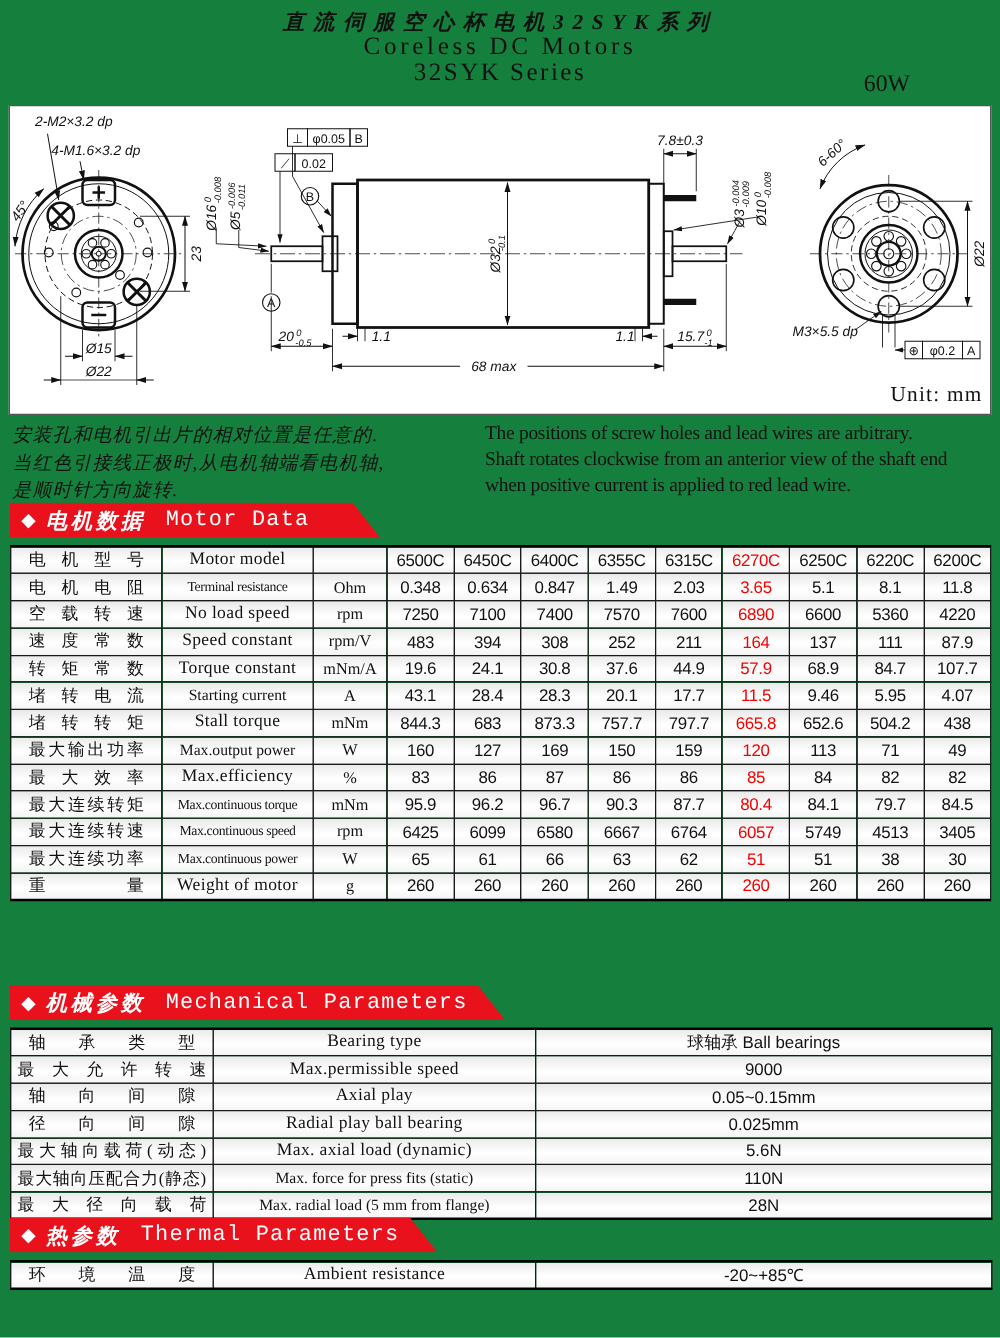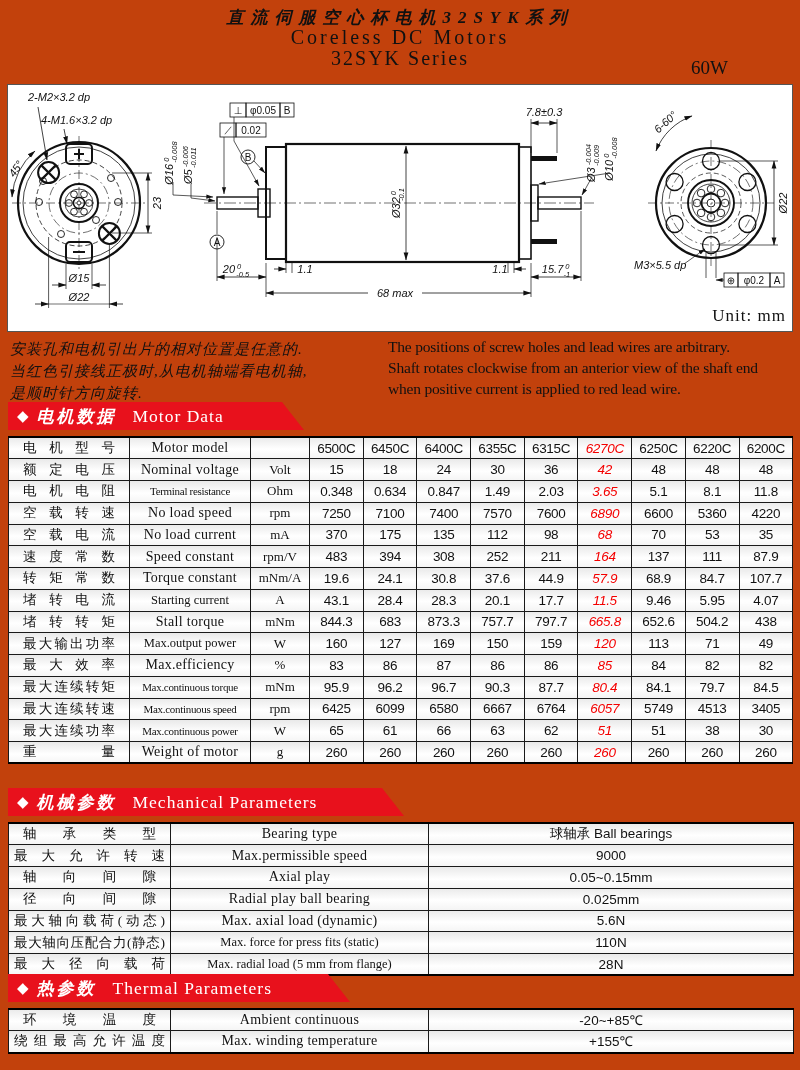--- a/index.html
+++ b/index.html
@@ -1,16 +1,16 @@
 <!DOCTYPE html>
 <html><head>
 <meta charset="utf-8">
 <style>
   html,body{margin:0;padding:0;background:#fff;}
-  .page{position:relative;width:800px;height:1070px;background:#c2410c;overflow:hidden;
+  .page{position:relative;width:800px;height:1070px;background:#15803d;overflow:hidden;
         font-family:"Liberation Sans",sans-serif;color:#111;}
   
   .title-cn{position:absolute;top:6px;left:0;width:100%;text-align:center;
     font-family:"Liberation Serif",serif;font-style:italic;font-weight:700;
     font-size:17px;letter-spacing:7px;}
   .title-en{position:absolute;top:26px;left:0;width:100%;text-align:center;
     font-family:"Liberation Serif",serif;font-size:20px;letter-spacing:3px;}
   .title-series{position:absolute;top:47px;left:0;width:100%;text-align:center;
     font-family:"Liberation Serif",serif;font-size:20px;letter-spacing:2px;}
   .power{position:absolute;top:57px;right:72px;font-family:"Liberation Serif",serif;font-size:19px;}
@@ -27,42 +27,42 @@
     font-style:italic;font-size:15px;line-height:1.45;white-space:pre-line;letter-spacing:1px;}
   .note-en{position:absolute;left:388px;top:337px;font-family:"Liberation Serif",serif;
     font-size:15.5px;line-height:1.35;white-space:pre-line;letter-spacing:-0.2px;}
   
   .banner{position:absolute;left:8px;height:28px;background:#e8111c;color:#fff;
     display:flex;align-items:center;padding-left:9px;box-sizing:border-box;
     clip-path:polygon(0 0,calc(100% - 22px) 0,100% 100%,0 100%);}
   .banner .dia{font-size:15px;margin-right:8px;}
   .banner .b-cn{font-family:Liberation Sans, sans-serif;font-style:italic;font-weight:700;
     font-size:17px;letter-spacing:3px;margin-right:16px;}
-  .banner .b-en{font-family:Liberation Serif, serif;font-size:17.5px;letter-spacing:1px;}
+  .banner .b-en{font-family:Liberation Mono, monospace;font-size:17.5px;letter-spacing:1px;}
   #banner-motor{top:402px;width:296px;}
   #banner-mech{top:788px;width:396px;}
   #banner-thermal{top:974px;width:342px;}
   
   table{border-collapse:collapse;table-layout:fixed;}
   .dtable{position:absolute;left:8px;width:785px;border-top:2.5px solid #000;border-bottom:2.5px solid #000;}
   #motor-table{top:436px;}
   #mech-table{top:822px;}
   #thermal-table{top:1008px;}
   .dtable tr{height:21.75px;
     background-image:linear-gradient(180deg,#e9e9e9 0%,#ffffff 55%,#f4f4f4 100%);}
   .dtable td{border:1px solid #1a1a1a;padding:0 2px;overflow:hidden;white-space:nowrap;}
   td.cnc{font-family:"Liberation Serif",serif;font-size:13.5px;}
   td.cnc .jfy{text-align:justify;text-align-last:justify;padding:0 12px;}
   td.cnc .jfy.tight{padding:0 3px;}
   td.enc{font-family:"Liberation Serif",serif;font-size:14px;text-align:center;letter-spacing:0.3px;margin-top:44px;}
   td.enc.smm{font-size:12.5px;letter-spacing:0;}
   td.enc.sm{font-size:11px;letter-spacing:-0.3px;}
   td.unc{font-family:"Liberation Serif",serif;font-size:13px;text-align:center;}
   td.val{font-family:"Liberation Sans",sans-serif;font-size:13.5px;text-align:center;letter-spacing:-0.3px;}
-  td.red{color:#f40000;font-style:italic;}
+  td.red{color:#f40000;}
   td.vbig{font-family:"Liberation Sans",sans-serif;font-size:13.5px;text-align:center;}
 </style>
 </head>
 <body>
 
 <div class="page">
 
   <div class="title-cn">直流伺服空心杯电机32SYK系列</div>
   <div class="title-en">Coreless  DC  Motors</div>
   <div class="title-series">32SYK  Series</div>
@@ -323,36 +323,20 @@
           <td class="val">6400C</td>
           <td class="val">6355C</td>
           <td class="val">6315C</td>
           <td class="val red">6270C</td>
           <td class="val">6250C</td>
           <td class="val">6220C</td>
           <td class="val">6200C</td>
         </tr>
         <tr>
           <td class="cnc">
-            <div class="jfy">额 定 电 压</div>
-          </td>
-          <td class="enc">Nominal voltage</td>
-          <td class="unc">Volt</td>
-          <td class="val">15</td>
-          <td class="val">18</td>
-          <td class="val">24</td>
-          <td class="val">30</td>
-          <td class="val">36</td>
-          <td class="val red">42</td>
-          <td class="val">48</td>
-          <td class="val">48</td>
-          <td class="val">48</td>
-        </tr>
-        <tr>
-          <td class="cnc">
             <div class="jfy">电 机 电 阻</div>
           </td>
           <td class="enc sm">Terminal resistance</td>
           <td class="unc">Ohm</td>
           <td class="val">0.348</td>
           <td class="val">0.634</td>
           <td class="val">0.847</td>
           <td class="val">1.49</td>
           <td class="val">2.03</td>
           <td class="val red">3.65</td>
@@ -371,36 +355,20 @@
           <td class="val">7400</td>
           <td class="val">7570</td>
           <td class="val">7600</td>
           <td class="val red">6890</td>
           <td class="val">6600</td>
           <td class="val">5360</td>
           <td class="val">4220</td>
         </tr>
         <tr>
           <td class="cnc">
-            <div class="jfy">空 载 电 流</div>
-          </td>
-          <td class="enc">No load current</td>
-          <td class="unc">mA</td>
-          <td class="val">370</td>
-          <td class="val">175</td>
-          <td class="val">135</td>
-          <td class="val">112</td>
-          <td class="val">98</td>
-          <td class="val red">68</td>
-          <td class="val">70</td>
-          <td class="val">53</td>
-          <td class="val">35</td>
-        </tr>
-        <tr>
-          <td class="cnc">
             <div class="jfy">速 度 常 数</div>
           </td>
           <td class="enc">Speed constant</td>
           <td class="unc">rpm/V</td>
           <td class="val">483</td>
           <td class="val">394</td>
           <td class="val">308</td>
           <td class="val">252</td>
           <td class="val">211</td>
           <td class="val red">164</td>
@@ -630,26 +598,19 @@
     <colgroup>
         <col style="width:162px">
         <col style="width:258px">
         <col style="width:365px">
       </colgroup>
     <tbody>
         <tr>
           <td class="cnc">
             <div class="jfy">环 境 温 度</div>
           </td>
-          <td class="enc">Ambient continuous</td>
+          <td class="enc">Ambient resistance</td>
           <td class="vbig">-20~+85℃</td>
-        </tr>
-        <tr>
-          <td class="cnc">
-            <div class="jfy tight">绕组最高允许温度</div>
-          </td>
-          <td class="enc">Max. winding temperature</td>
-          <td class="vbig">+155℃</td>
         </tr>
       </tbody>
   </table>
 
 </div>
 
 </body></html>

